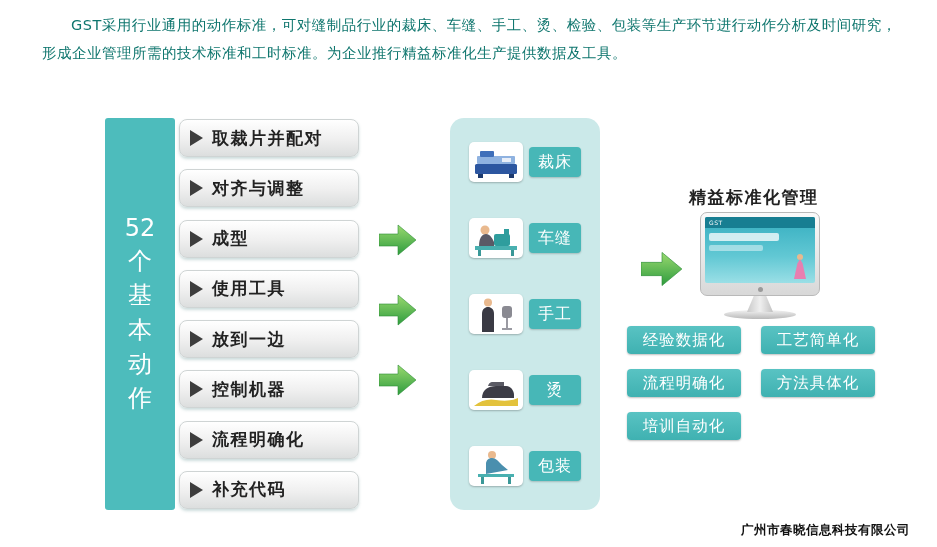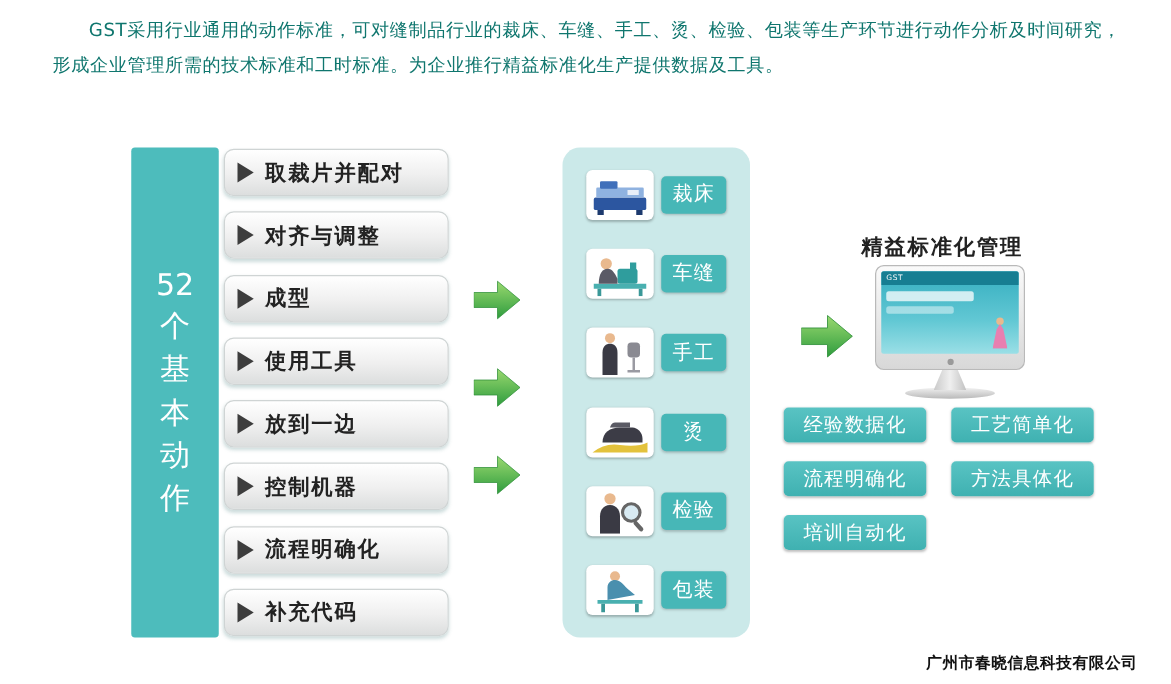--- a/index.html
+++ b/index.html
@@ -234,31 +234,20 @@
       <span class="icon-box">
         <svg viewBox="0 0 48 36" width="48" height="36">
           <path d="M2,34 q10,-8 22,-6 q14,2 22,-2 l0,8 l-44,0 z" fill="#e3c23c"></path>
           <path d="M10,26 c0,-8 6,-12 14,-12 l10,0 c4,0 8,4 8,9 l0,3 z" fill="#3c3c46"></path>
           <path d="M16,14 l16,0 0,-4 -12,0 c-3,0 -4,4 -4,4 z" fill="#5a5a64"></path>
         </svg>
       </span>
       <span class="process-btn">烫</span>
     </div>
 
-    <div class="process-row">
-      <span class="icon-box">
-        <svg viewBox="0 0 48 36" width="48" height="36">
-          <circle cx="16" cy="8" r="4.5" fill="#e9b98e"></circle>
-          <path d="M8,36 l0,-14 c0,-6 4,-9 8,-9 c4,0 8,3 8,9 l0,14 z" fill="#3a3a44"></path>
-          <circle cx="33" cy="19" r="7" fill="#d8eaf2" stroke="#666" stroke-width="2.5"></circle>
-          <rect x="37" y="25" width="3.5" height="10" rx="1.7" transform="rotate(-42 38.7 30)" fill="#666"></rect>
-        </svg>
-      </span>
-      <span class="process-btn">检验</span>
-    </div>
 
     <div class="process-row">
       <span class="icon-box">
         <svg viewBox="0 0 48 36" width="48" height="36">
           <circle cx="20" cy="7" r="4" fill="#e9b98e"></circle>
           <path d="M14,26 l0,-10 c0,-4 3,-6 6,-6 c4,0 6,3 10,7 l6,5 z" fill="#4a8fae"></path>
           <rect x="6" y="26" width="36" height="3" fill="#49b0b0"></rect>
           <rect x="9" y="29" width="3" height="7" fill="#3a9898"></rect>
           <rect x="36" y="29" width="3" height="7" fill="#3a9898"></rect>
         </svg>

